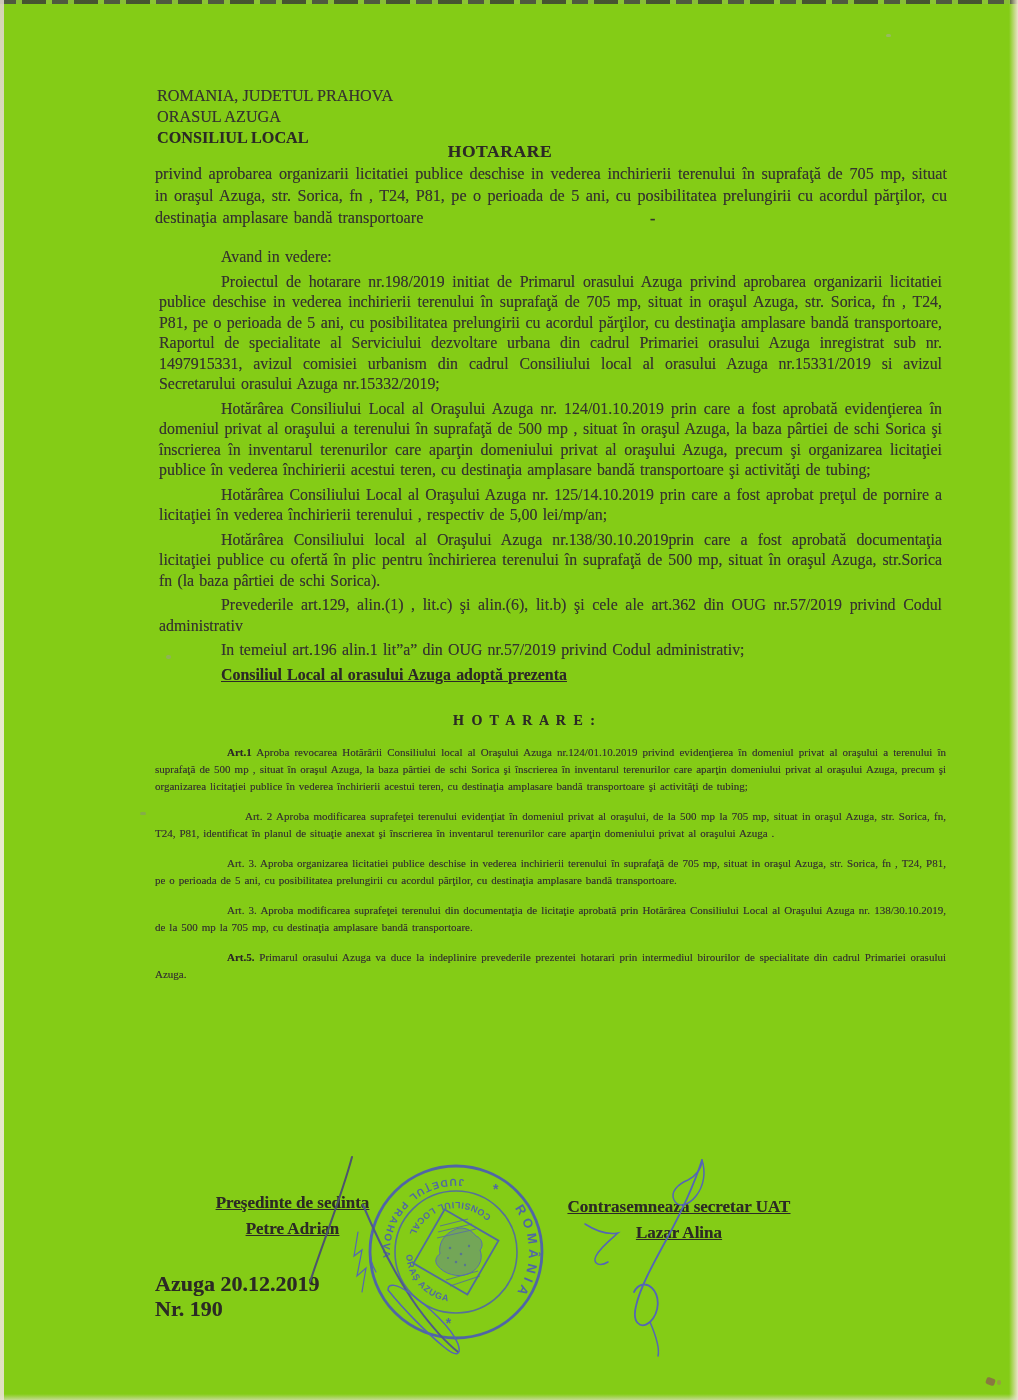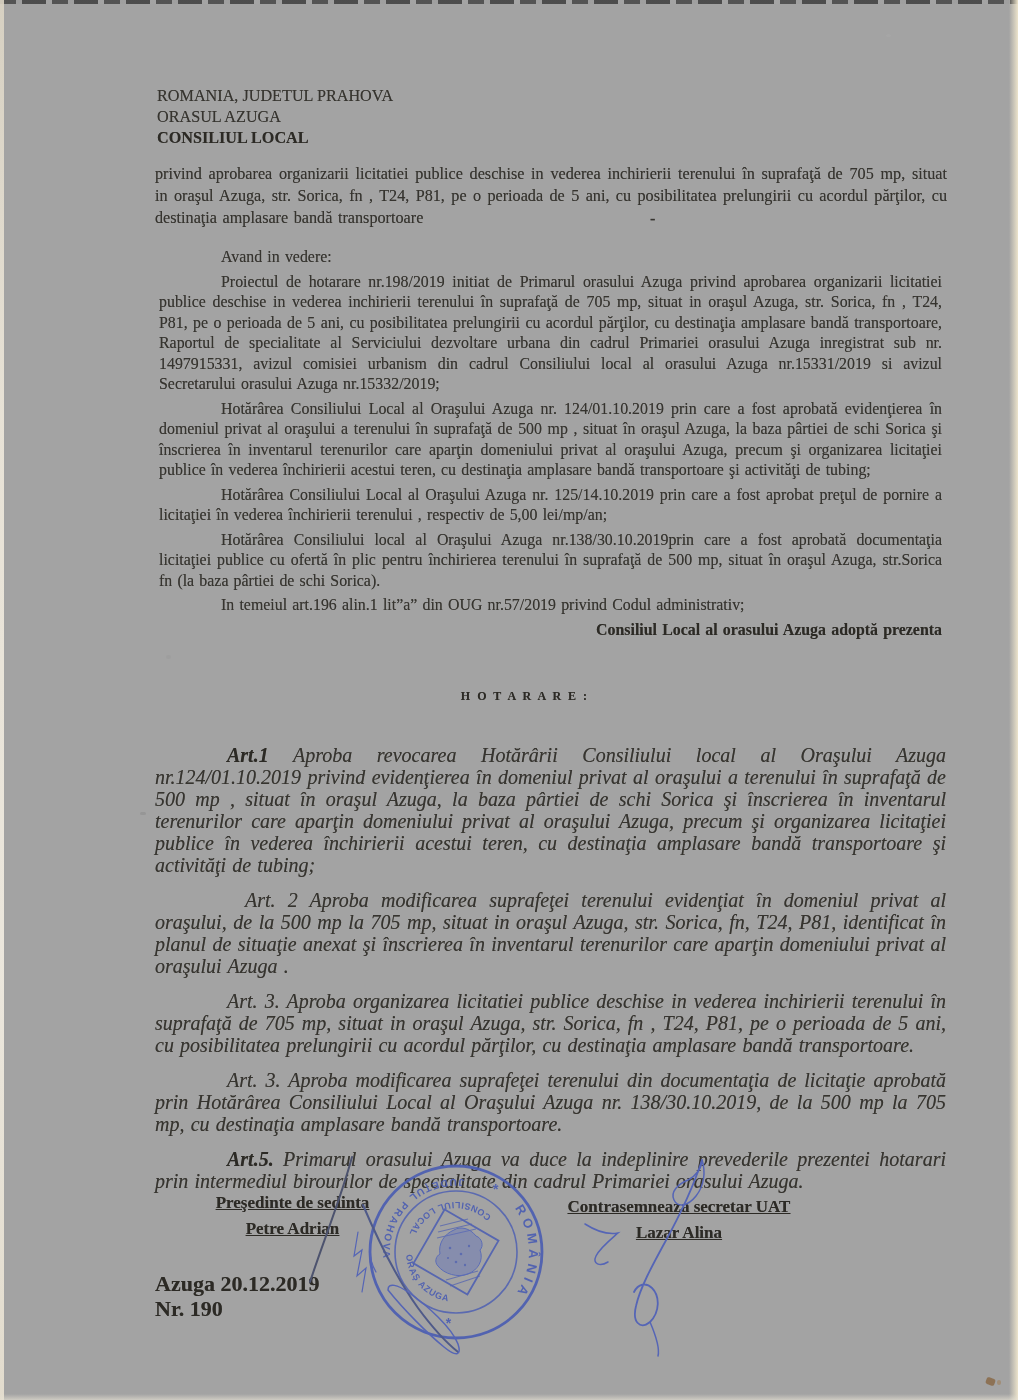--- a/index.html
+++ b/index.html
@@ -1,19 +1,19 @@
 <!DOCTYPE html>
 <html><head>
 <meta charset="utf-8">
 <style>
   html,body{margin:0;padding:0;background:#e9e9e9;}
   .page{
     position:relative;
     width:1018px;height:1400px;
-    background:#a3a3a3;
+    background:#84cc16;
     overflow:hidden;
     font-family:"Liberation Serif","DejaVu Serif",serif;
     color:#36342f;
   }
   
   .edge-top{position:absolute;top:0;left:0;width:100%;height:4px;
     background:repeating-linear-gradient(90deg,
       rgba(70,70,70,.85) 0 16px, rgba(150,150,150,.25) 16px 22px,
       rgba(55,55,55,.8) 22px 46px, rgba(170,170,170,.2) 46px 52px);}
   .edge-left{position:absolute;top:0;left:0;width:4px;height:100%;
@@ -31,27 +31,27 @@
   .doc-header{left:157px;top:86px;line-height:20.8px;}
   .doc-title{left:155px;top:141px;width:690px;text-align:center;
     font-weight:700;font-size:17.5px;letter-spacing:.6px;color:#2c2a25;}
   .doc-subtitle{left:155px;top:164px;width:792px;line-height:21.8px;
     text-align:justify;word-spacing:1.5px;}
   .stray-dash{left:650px;top:209px;font-weight:700;}
 
   .preamble{left:155px;top:243px;width:791px;line-height:20.5px;font-size:15.9px;
     text-align:justify;word-spacing:1.2px;}
   .preamble p{margin:4px;text-indent:62px;}
-  .preamble .adoption{text-align:right;}
+  .preamble .adoption{text-align:left;text-decoration:underline;}
 
-  .decision-title{left:155px;top:686px;width:740px;text-align:center;
-    font-weight:700;font-size:12px;letter-spacing:2px;color:#2c2a25;}
+  .decision-title{left:155px;top:710px;width:740px;text-align:center;
+    font-weight:700;font-size:14px;letter-spacing:2px;color:#2c2a25;}
 
-  .articles{left:155px;top:744px;width:791px;line-height:22px;font-size:20px;
-    text-align:justify;word-spacing:1.2px;font-style:italic;}
+  .articles{left:155px;top:744px;width:791px;line-height:17px;font-size:11px;
+    text-align:justify;word-spacing:1.2px;}
   .articles p{margin:0 0 13px 0;text-indent:72px;}
   .articles p.deep-indent{text-indent:90px;}
   .art-label-bold{font-weight:700;color:#2c2a25;}
 
   .sig-block{position:absolute;text-align:center;font-weight:700;font-size:17px;
     color:#2c2a25;line-height:26px;text-shadow:0 0 .6px rgba(44,42,37,.5);text-decoration:underline;}
   .sig-president{left:175px;top:1190px;width:235px;}
   .sig-secretary{left:548px;top:1194px;width:262px;}
   .issue-block{position:absolute;left:155px;top:1272px;font-weight:700;font-size:22px;
     color:#2c2a25;line-height:24.5px;text-shadow:0 0 .6px rgba(44,42,37,.5);}
@@ -75,29 +75,31 @@
   <div class="speck" style="left:140px;top:812px;width:6px;height:3px;background:#888;opacity:.45;"></div>
   <div class="speck" style="left:986px;top:1378px;width:9px;height:7px;background:#8a6a48;opacity:.85;transform:rotate(20deg);"></div>
   <div class="speck" style="left:997px;top:1380px;width:4px;height:5px;background:#a0805c;opacity:.6;"></div>
 
   <div class="txt doc-header">
     <div>ROMANIA, JUDETUL PRAHOVA</div>
     <div>ORASUL  AZUGA</div>
     <div class="bold">CONSILIUL LOCAL</div>
   </div>
 
+  <div class="txt doc-title">HOTARARE</div>
   <div class="txt doc-subtitle">privind aprobarea  organizarii licitatiei publice deschise in vederea inchirierii terenului în suprafaţă  de 705 mp, situat in oraşul Azuga, str. Sorica, fn , T24, P81,  pe o perioada de 5 ani, cu posibilitatea prelungirii cu acordul părţilor, cu destinaţia amplasare bandă transportoare</div>
   <span class="txt stray-dash">-</span>
 
   <div class="txt preamble">
     <p>Avand in vedere:</p>
     <p class="recital">Proiectul de hotarare nr.198/2019 initiat de Primarul orasului Azuga privind  aprobarea  organizarii licitatiei publice deschise in vederea inchirierii terenului în suprafaţă  de 705 mp, situat in oraşul Azuga, str. Sorica, fn , T24, P81,  pe o perioada de 5 ani, cu posibilitatea prelungirii cu acordul părţilor, cu destinaţia amplasare bandă transportoare, Raportul de specialitate al Serviciului dezvoltare urbana din cadrul Primariei orasului Azuga inregistrat sub nr. 1497915331,  avizul comisiei urbanism din cadrul Consiliului local al orasului Azuga nr.15331/2019 si avizul Secretarului orasului Azuga nr.15332/2019;</p>
     <p class="recital">Hotărârea Consiliului Local al Oraşului Azuga nr. 124/01.10.2019 prin care a fost aprobată evidenţierea în domeniul privat al oraşului a terenului în suprafaţă de 500 mp , situat în oraşul Azuga, la baza pârtiei de schi Sorica şi înscrierea în inventarul terenurilor care aparţin domeniului privat al oraşului Azuga, precum şi organizarea licitaţiei publice în vederea închirierii acestui teren, cu destinaţia amplasare bandă transportoare şi activităţi de tubing;</p>
     <p class="recital">Hotărârea Consiliului Local al Oraşului Azuga nr. 125/14.10.2019 prin care a fost aprobat preţul de pornire a licitaţiei în vederea închirierii terenului , respectiv de 5,00 lei/mp/an;</p>
     <p class="recital">Hotărârea Consiliului local al Oraşului Azuga nr.138/30.10.2019prin care a fost aprobată documentaţia licitaţiei publice cu ofertă în plic pentru închirierea terenului în suprafaţă de 500 mp, situat în oraşul Azuga, str.Sorica fn (la baza pârtiei de schi Sorica).</p>
+    <p class="recital">Prevederile art.129, alin.(1) , lit.c) şi alin.(6), lit.b) şi cele ale art.362 din OUG nr.57/2019 privind Codul administrativ</p>
     <p>In temeiul art.196 alin.1 lit”a” din OUG nr.57/2019 privind Codul administrativ;</p>
     <p class="bold adoption">Consiliul Local al orasului Azuga adoptă prezenta</p>
   </div>
 
   <div class="txt decision-title">H O T A R A R E :</div>
 
   <div class="txt articles">
     <p><span class="art-label-bold">Art.1</span> <span>Aproba revocarea Hotărârii Consiliului local al Oraşului Azuga nr.124/01.10.2019 privind evidenţierea în domeniul privat al oraşului a terenului în suprafaţă de 500 mp , situat în oraşul Azuga, la baza pârtiei de schi Sorica şi înscrierea în inventarul terenurilor care aparţin domeniului privat al oraşului Azuga, precum şi organizarea licitaţiei publice în vederea închirierii acestui teren, cu destinaţia amplasare bandă transportoare şi activităţi de tubing;</span></p>
     <p class="deep-indent"><span>Art. 2</span> <span>Aproba modificarea suprafeţei terenului evidenţiat în domeniul privat al oraşului, de la 500 mp la 705 mp, situat in oraşul Azuga, str. Sorica, fn, T24, P81, identificat în planul de situaţie anexat  şi înscrierea în inventarul  terenurilor care aparţin domeniului privat al oraşului Azuga .</span></p>
     <p><span>Art. 3.</span> <span>Aproba  organizarea licitatiei publice deschise in vederea inchirierii terenului în suprafaţă  de 705 mp, situat in oraşul Azuga, str. Sorica, fn , T24, P81,  pe o perioada de 5 ani, cu posibilitatea prelungirii cu acordul părţilor, cu destinaţia amplasare bandă transportoare.</span></p>

